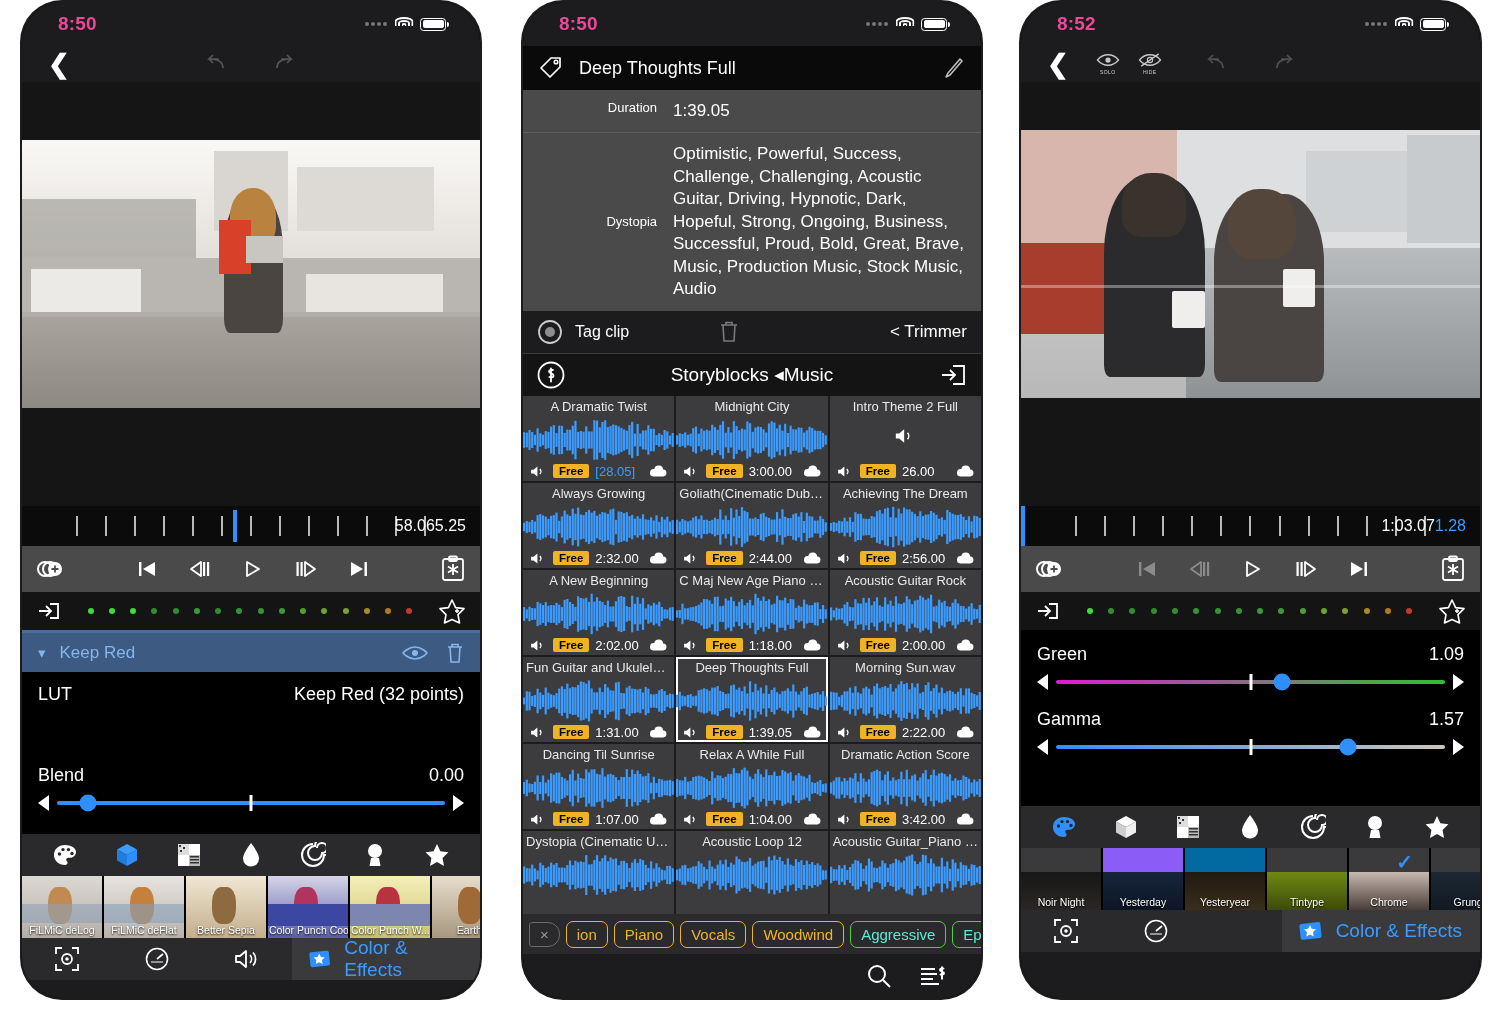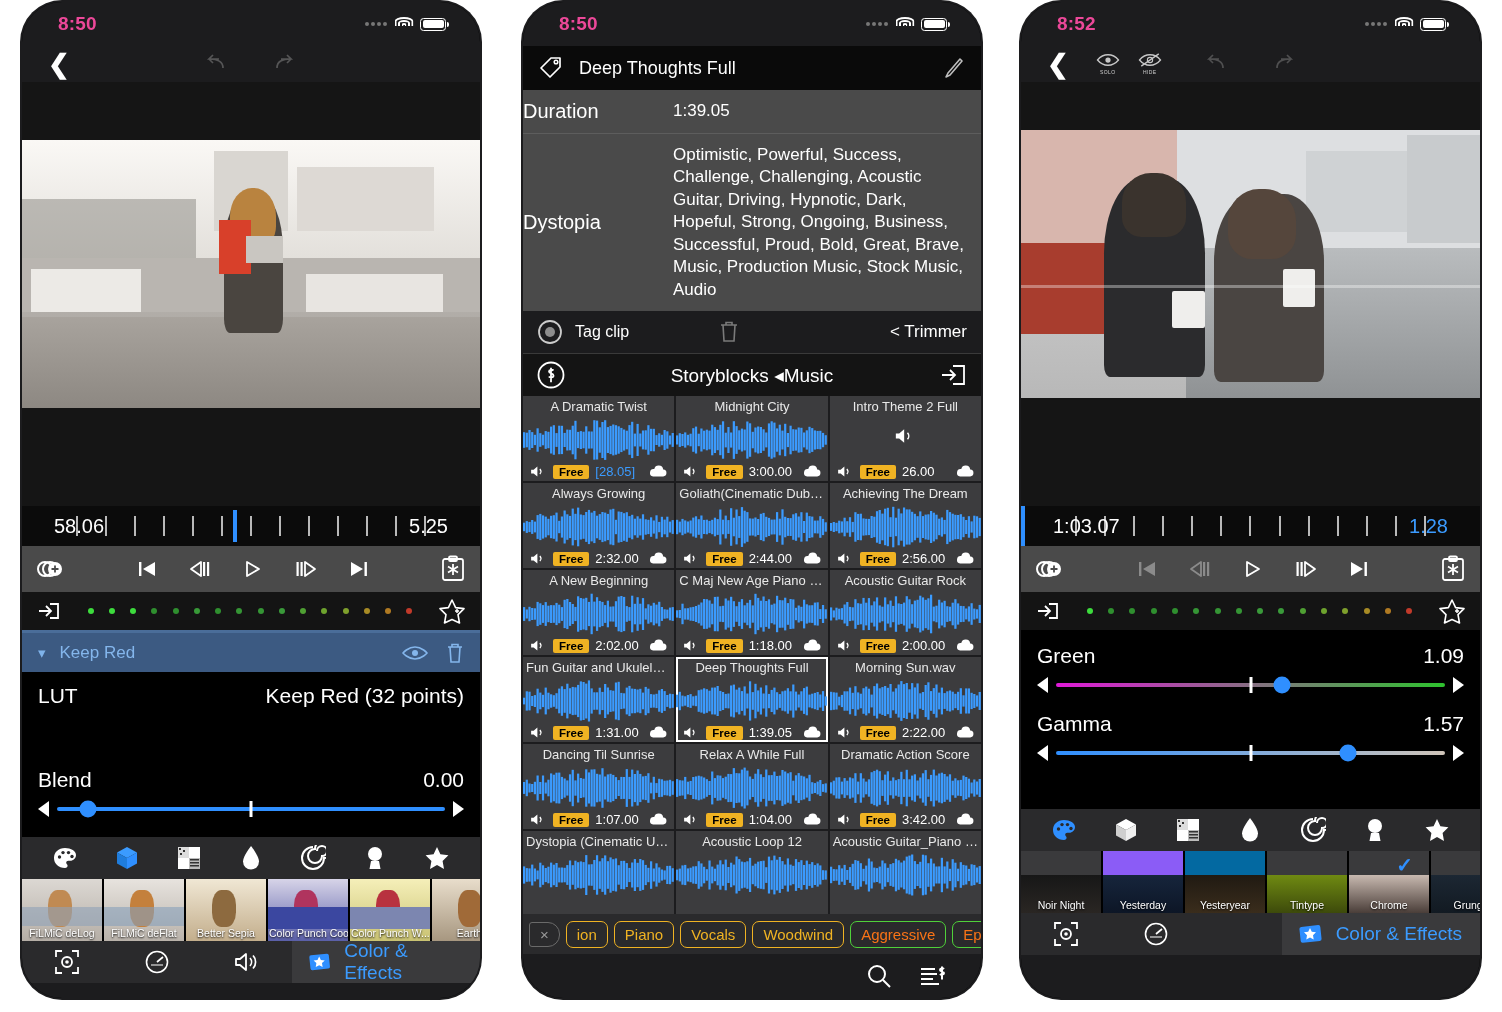--- a/index.html
+++ b/index.html
@@ -58,22 +58,22 @@
   .eyebtn{ position:relative; width:30px; text-align:center; opacity:.75;}
   .eyebtn .lbl{ font-size:5px; letter-spacing:.4px; color:#fff; display:block; margin-top:-2px;}
 
   
   .preview{ position:relative; background:#0a0a0a; overflow:hidden; }
   .letterbox{ position:absolute; left:0; right:0; background:#151515; }
 
   
   .ruler{
     flex:0 0 40px; height:40px; background:#0b0b0b;
-    display:flex; align-items:center; justify-content:space-between;
-    padding:0 32px; position:relative; color:#fff; font-size:20px;
+    display:flex; align-items:center; justify-content:flex-end;
+    padding:0 14px; position:relative; color:#fff; font-size:16px;
   }
   .ruler .ticks{ position:absolute; left:0; right:0; top:0; bottom:0; display:flex; justify-content:space-around; align-items:center; padding:0 40px;}
   .ruler .ticks i{ width:2px; height:20px; background:#b9b9b9; display:block; }
   .ruler .lbl{ position:relative; z-index:2; }
   .ruler .playhead{ position:absolute; width:4px; top:4px; bottom:4px; background:#2f8fff; z-index:3; }
   .ruler .leftedge{ position:absolute; left:0; top:0; bottom:0; width:4px; background:#2f8fff; z-index:3;}
 
   
   .transport{
     flex:0 0 46px; height:46px; background:#4a4a4a;
@@ -94,21 +94,21 @@
     flex:0 0 42px; height:42px; background:#3c5a82;
     display:flex; align-items:center; padding:0 16px; gap:14px; color:#7fb3ea;
     border-top:3px solid #4a6d99;
   }
   .fxhead .title{ font-size:17px; color:#84b6ec; }
   .fxhead .right{ margin-left:auto; display:flex; gap:18px; align-items:center; }
 
   
   .params{ flex:1 1 auto; background:#000; overflow:hidden; position:relative; }
   .prow{ padding:12px 16px 0; color:#fff; }
-  .prow .line{ display:flex; justify-content:space-between; font-size:21px; }
+  .prow .line{ display:flex; justify-content:space-between; font-size:18px; }
   .prow .val{ color:#fff; }
   .slider{ position:relative; height:26px; display:flex; align-items:center; gap:8px; margin-top:4px;}
   .slider .arrowL, .slider .arrowR{ width:0;height:0;border-top:8px solid transparent;border-bottom:8px solid transparent; }
   .slider .arrowL{ border-right:11px solid #fff; }
   .slider .arrowR{ border-left:11px solid #fff; }
   .track{ position:relative; flex:1; height:4px; border-radius:2px; }
   .track .center{ position:absolute; left:50%; top:-6px; width:3px; height:16px; background:#fff; transform:translateX(-50%);}
   .track .knob{ position:absolute; top:50%; width:17px;height:17px;border-radius:50%;background:#2f8fff; transform:translate(-50%,-50%); }
 
   
@@ -135,41 +135,41 @@
   .tabbar .t{ flex:0 0 90px; display:flex; align-items:center; justify-content:center;}
   .tabbar .ce{ margin-left:auto; height:100%; background:#3a3a3c; display:flex; align-items:center; gap:12px; padding:0 18px 0 16px; color:#3b9bff; font-size:19px;}
   .homebar{ flex:1 1 auto; background:#1c1c1e; }
 
   
   .metahead{ background:#0a0a0a; }
   .mrow{ display:flex; align-items:center; gap:14px; padding:10px 16px; color:#fff; font-size:18px;}
   .mrow .pencil{ margin-left:auto; opacity:.85; }
   .infotable{ background:#4a4a4a; }
   .inforow{ display:flex; padding:10px 0; border-bottom:1px solid #5d5d5d; color:#fff;}
-  .inforow .k{ width:150px; text-align:left; padding-right:16px; font-size:20px; flex:0 0 150px;}
+  .inforow .k{ width:150px; text-align:right; padding-right:16px; font-size:13px; flex:0 0 150px;}
   .inforow .v{ font-size:17px; line-height:1.32; padding-right:14px; }
   .tagrow{ display:flex; align-items:center; padding:8px 14px; background:#1c1c1e; color:#fff; font-size:16px; gap:12px;}
   .tagrow .trim{ margin-left:auto; font-size:17px; }
   .sbheader{
     background:#141414; display:flex; align-items:center; justify-content:space-between;
     padding:7px 14px; color:#fff; font-size:19px; border-top:1px solid #3a3a3a;
   }
   .grid{ display:grid; grid-template-columns:repeat(3,1fr); gap:2px; background:#1c1c1e; overflow:hidden; flex:1 1 auto;}
   .cell{ background:#3c3c3e; position:relative; height:85px; overflow:hidden;}
   .cell.sel{ outline:2px solid #fff; outline-offset:-2px; }
   .cell .ttl{ text-align:center; color:#e9e9e9; font-size:13px; padding:3px 3px 0; white-space:nowrap; overflow:hidden; text-overflow:ellipsis;}
   .wave{ position:absolute; left:0; right:0; top:22px; height:44px; }
   .cellbot{ position:absolute; left:0; right:0; bottom:2px; display:flex; align-items:center; gap:6px; padding:0 6px; }
   .free{ background:#f0b323; color:#000; font-size:11.5px; font-weight:700; padding:1px 6px; border-radius:2px;}
   .dur{ color:#fff; font-size:13px; }
   .dur.blue{ color:#3b9bff; }
   .cellbot .cloud{ margin-left:auto; }
   .chips{ display:flex; align-items:center; gap:6px; padding:4px 0 4px 6px; background:#2a2a2c; overflow:hidden; flex:0 0 40px;}
   .chip{ border:1.5px solid #f0b323; color:#f0b323; border-radius:7px; padding:4px 10px; font-size:15px; white-space:nowrap;}
-  .chip.green{ border-color:#4fd13a; color:#f97316; }
+  .chip.green{ border-color:#4fd13a; color:#5eead4; }
   .chip.x{ border-color:#6a6a6a; color:#9a9a9a; border-radius:3px 12px 12px 3px; padding:3px 10px;}
   .sbfooter{ flex:0 0 44px; background:#1c1c1e; display:flex; align-items:center; justify-content:flex-end; gap:26px; padding:0 32px;}
 </style>
 </head>
 <body>
 
 <div class="stage">
 
   <div class="phone phone1">
    <div class="screen">

